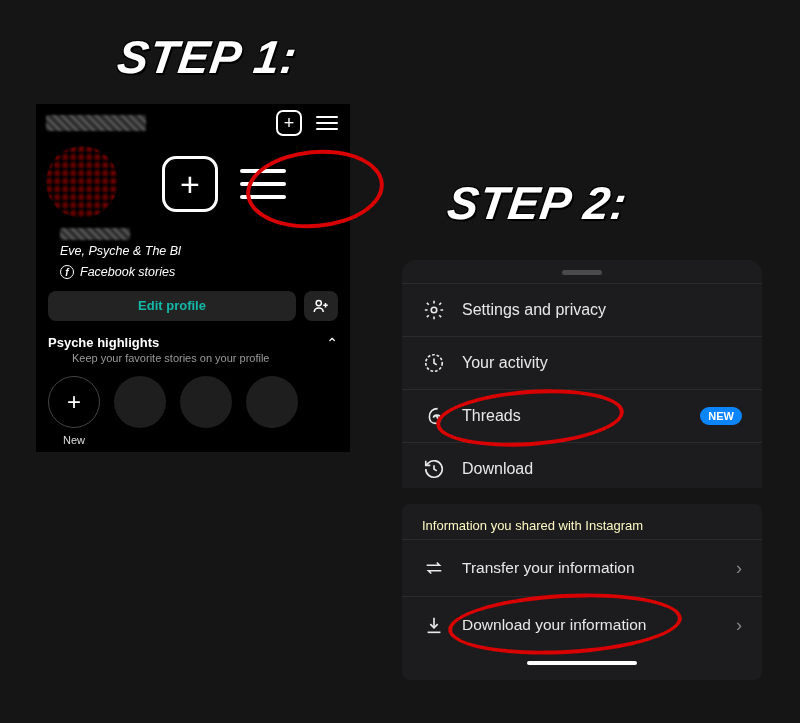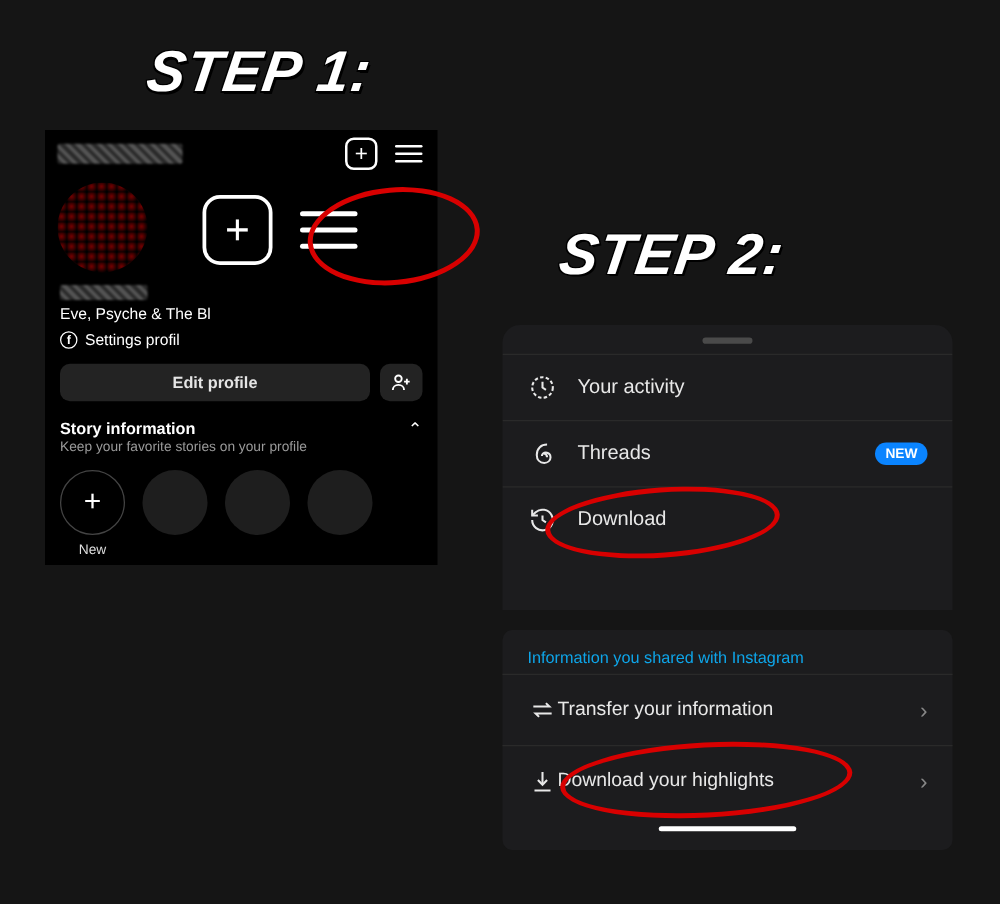--- a/index.html
+++ b/index.html
@@ -62,36 +62,36 @@
   .hamburger-lg { display:flex; flex-direction:column; gap:9px; width:46px; }
   .hamburger-lg span { height:4px; background:#fff; border-radius:3px; }
 
   .red-oval-1 {
     position:absolute; left:246px; top:150px; width:138px; height:78px;
     border: 4px solid #d80000; border-radius: 50%;
     transform: rotate(-5deg);
     z-index: 6;
   }
 
-  .s1-bio { padding: 0 12px; font-size: 12.5px; line-height: 1.35; }
+  .s1-bio { padding: 0 24px; font-size: 12.5px; line-height: 1.35; font-style: italic; }
   .s1-bio .blur-small { width: 70px; height: 12px; background: repeating-linear-gradient(45deg,#2a2a2a,#2a2a2a 3px,#555 3px,#555 6px); margin-bottom:3px; filter:blur(.8px); border-radius:2px; }
   .fb-row { display:flex; align-items:center; gap:6px; margin-top:4px; }
   .fb-ic { width:14px; height:14px; border:1.5px solid #fff; border-radius:50%; display:flex; align-items:center; justify-content:center; font-size:10px; font-weight:bold; }
 
   .s1-buttons { display:flex; gap:8px; padding: 10px 12px 8px; }
   .pill-btn {
-    flex:1; background:#232323; color:#e5e5e5; border:none; border-radius:8px;
+    flex:1; background:#232323; color:#14b8a6; border:none; border-radius:8px;
     height:30px; font-size:13px; font-weight:600;
   }
   .icon-btn { width:34px; flex:none; display:flex; align-items:center; justify-content:center; }
 
   .s1-highlights { padding: 6px 12px 0; }
   .s1-hl-head { display:flex; justify-content:space-between; align-items:flex-start; }
   .s1-hl-head h4 { font-size:13px; font-weight:600; }
-  .s1-hl-head p { font-size:11px; color:#9a9a9a; margin-top:2px; }
+  .s1-hl-head p { font-size:11px; color:#9a9a9a; margin-top:2px;margin-left:24px; }
   .chev-up { font-size:14px; }
   .hl-circles { display:flex; gap:14px; margin-top:12px; }
   .hl-c { width:52px; height:52px; border-radius:50%; background:#1e1e1e; }
   .hl-c.new { border:1.5px solid #444; display:flex; align-items:center; justify-content:center; background:#000; }
   .hl-c.new .pl { font-size:24px; color:#fff; }
   .hl-label { font-size:11px; text-align:center; margin-top:6px; color:#ddd; }
 
   
   .step2-panel {
     position: absolute;
@@ -126,23 +126,23 @@
 
   
   .step2-lower {
     position: absolute;
     left: 402px; top: 504px;
     width: 360px; height: 176px;
     background: #1c1c1e;
     border-radius: 8px;
     padding-top: 14px;
   }
-  .section-caption { color:#0ea5e9; font-size:13px; padding: 0 20px 6px; }
+  .section-caption { color:#fef9c3; font-size:13px; padding: 0 20px 6px; }
   .row-item {
-    display:flex; align-items:center; 
+    display:flex; align-items:center; gap:16px;
     padding: 16px 20px;
     font-size: 15.5px; color:#e8e8e8;
     border-top: 0.5px solid #2a2a2a;
     position:relative;
     text-align:right;
   }
   .row-item .chev { margin-left:auto; color:#888; font-size:18px; }
   .bottom-bar { width:110px; height:4px; background:#fff; border-radius:3px; margin: 8px auto 0; }
 
   .red-oval-3 {
@@ -184,39 +184,39 @@
 
     <div class="s1-avatar-row">
       <div class="avatar-big"></div>
     </div>
 
     <div class="s1-bio">
       <div class="blur-small"></div>
       <div>Eve, Psyche &amp; The Bl</div>
       <div class="fb-row">
         <span class="fb-ic">f</span>
-        <span>Settings profil</span>
+        <span>Facebook stories</span>
       </div>
     </div>
 
     <div class="s1-buttons">
       <button class="pill-btn">Edit profile</button>
       <button class="pill-btn icon-btn">
         <svg width="18" height="18" viewBox="0 0 24 24" fill="none" stroke="#fff" stroke-width="2">
           <circle cx="9" cy="8" r="3.5"></circle>
             <path d="M3 20c0-3 2.5-5.5 6-5.5s6 2.5 6 5.5"></path>
             <path d="M18 8v6M15 11h6"></path>
         </svg>
       </button>
     </div>
 
     <div class="s1-highlights">
       <div class="s1-hl-head">
         <div>
-          <h4>Story information</h4>
+          <h4>Psyche highlights</h4>
           <p>Keep your favorite stories on your profile</p>
         </div>
         <span class="chev-up">⌃</span>
       </div>
       <div class="hl-circles">
         <div>
           <div class="hl-c new">
               <span class="pl">+</span>
             </div>
           <div class="hl-label">New</div>
@@ -236,20 +236,29 @@
         <span></span>
         <span></span>
         <span></span>
       </div>
   </div>
   <div class="red-oval-1"></div>
 
   <div class="step2-panel">
     <div class="sheet-handle"></div>
 
+    <div class="menu-item">
+      <span class="mi-icon">
+        <svg width="22" height="22" viewBox="0 0 24 24" fill="none" stroke="#e8e8e8" stroke-width="1.8">
+          <circle cx="12" cy="12" r="3"></circle>
+            <path d="M12 2v3M12 19v3M4.2 4.2l2.1 2.1M17.7 17.7l2.1 2.1M2 12h3M19 12h3M4.2 19.8l2.1-2.1M17.7 6.3l2.1-2.1"></path>
+        </svg>
+      </span>
+      <span>Settings and privacy</span>
+    </div>
 
     <div class="menu-item">
       <span class="mi-icon">
         <svg width="22" height="22" viewBox="0 0 24 24" fill="none" stroke="#e8e8e8" stroke-width="1.8" stroke-dasharray="3 2">
           <circle cx="12" cy="12" r="9"></circle>
           <path d="M12 7v5l3 2" stroke-dasharray="0"></path>
         </svg>
       </span>
       <span>Your activity</span>
     </div>
@@ -293,21 +302,21 @@
     </div>
 
     <div class="row-item">
       <span class="mi-icon">
         <svg width="22" height="22" viewBox="0 0 24 24" fill="none" stroke="#e8e8e8" stroke-width="1.8">
           <path d="M12 4v10"></path>
             <path d="M8 11l4 4 4-4"></path>
             <path d="M5 20h14"></path>
         </svg>
       </span>
-      <span>Download your highlights</span>
+      <span>Download your information</span>
       <span class="chev">›</span>
     </div>
 
     <div class="bottom-bar"></div>
   </div>
   <div class="red-oval-3"></div>
 
 </div>
 
 </body></html>

